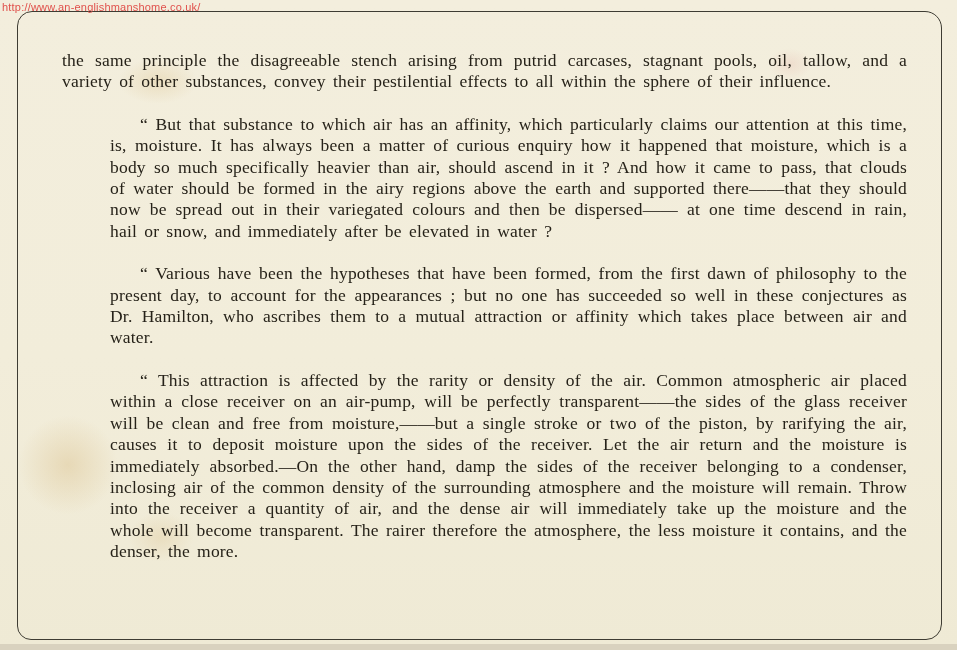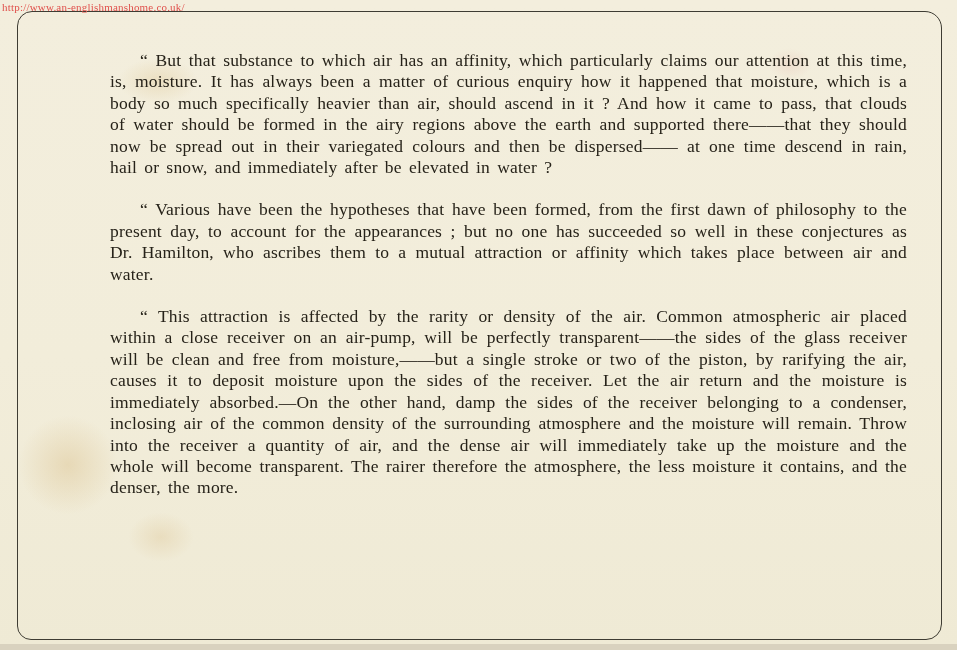--- a/index.html
+++ b/index.html
@@ -11,21 +11,21 @@
     height: 650px;
     position: relative;
     overflow: hidden;
     background: linear-gradient(180deg, #f3eedd 0%, #f2edda 55%, #efead5 100%);
     font-family: "Liberation Serif", serif;
   }
   .watermark {
     position: absolute;
     top: 1px;
     left: 2px;
-    font-family: Liberation Serif, serif;
+    font-family: Liberation Sans, sans-serif;
     font-size: 11px;
     letter-spacing: 0.2px;
     color: #e0514c;
     z-index: 5;
   }
   .page-border {
     position: absolute;
     left: 17px;
     top: 11px;
     width: 925px;
@@ -92,18 +92,19 @@
 <div class="watermark">http://www.an-englishmanshome.co.uk/</div>
 
 <div class="stain stain-a"></div>
 <div class="stain stain-b"></div>
 <div class="stain stain-c"></div>
 <div class="stain stain-d"></div>
 
 <div class="page-border"></div>
 
 <div class="text-block">
+  <p>the same principle the disagreeable stench arising from putrid carcases, stagnant pools, oil, tallow, and a variety of other substances, convey their pestilential effects to all within the sphere of their influence.</p>
   <p class="indent">“ But that substance to which air has an affinity, which particularly claims our attention at this time, is, moisture.  It has always been a matter of curious enquiry how it happened that moisture, which is a body so much specifically heavier than air, should ascend in it ?  And how it came to pass, that clouds of water should be formed in the airy regions above the earth and supported there——that they should now be spread out in their variegated colours and then be dispersed—— at one time descend in rain, hail or snow, and immediately after be elevated in water ?</p>
   <p class="indent">“ Various have been the hypotheses that have been formed, from the first dawn of philosophy to the present day, to account for the appearances ; but no one has succeeded so well in these conjectures as Dr. Hamilton, who ascribes them to a mutual attraction or affinity which takes place between air and water.</p>
   <p class="indent">“ This attraction is affected by the rarity or density of the air.  Common atmospheric air placed within a close receiver on an air-pump, will be perfectly transparent——the sides of the glass receiver will be clean and free from moisture,——but a single stroke or two of the piston, by rarifying the air, causes it to deposit moisture upon the sides of the receiver.  Let the air return and the moisture is immediately absorbed.—On the other hand, damp the sides of the receiver belonging to a condenser, inclosing air of the common density of the surrounding atmosphere and the moisture will remain.  Throw into the receiver a quantity of air, and the dense air will immediately take up the moisture and the whole will become transparent.  The rairer therefore the atmosphere, the less moisture it contains, and the denser, the more.</p>
 </div>
 
 <div class="bottom-edge"></div>
 
 </body></html>

